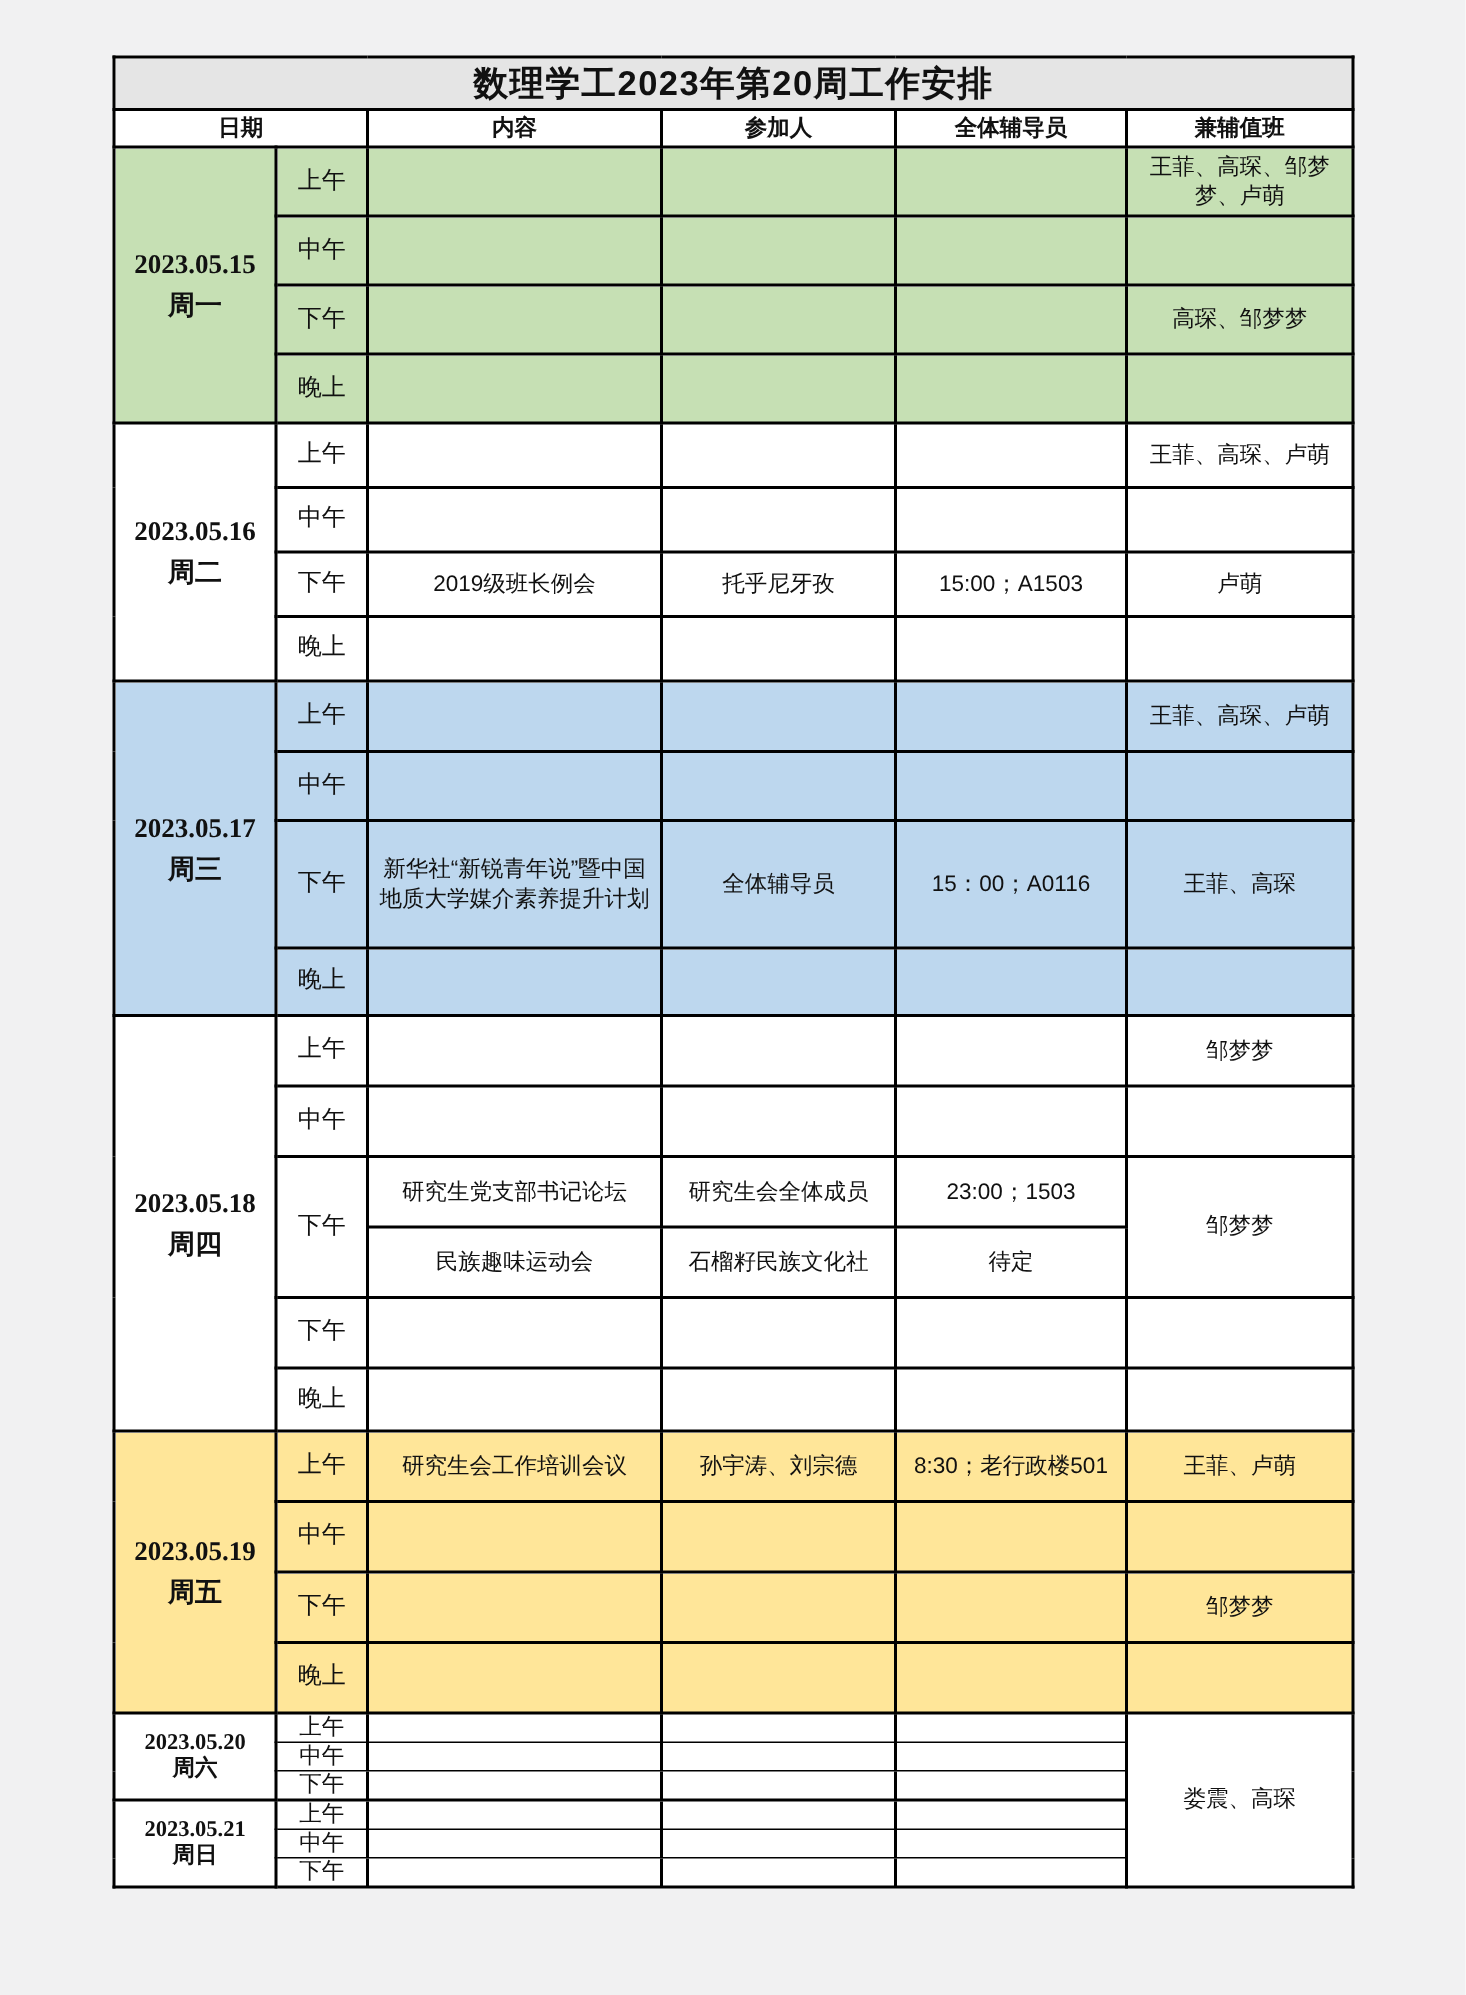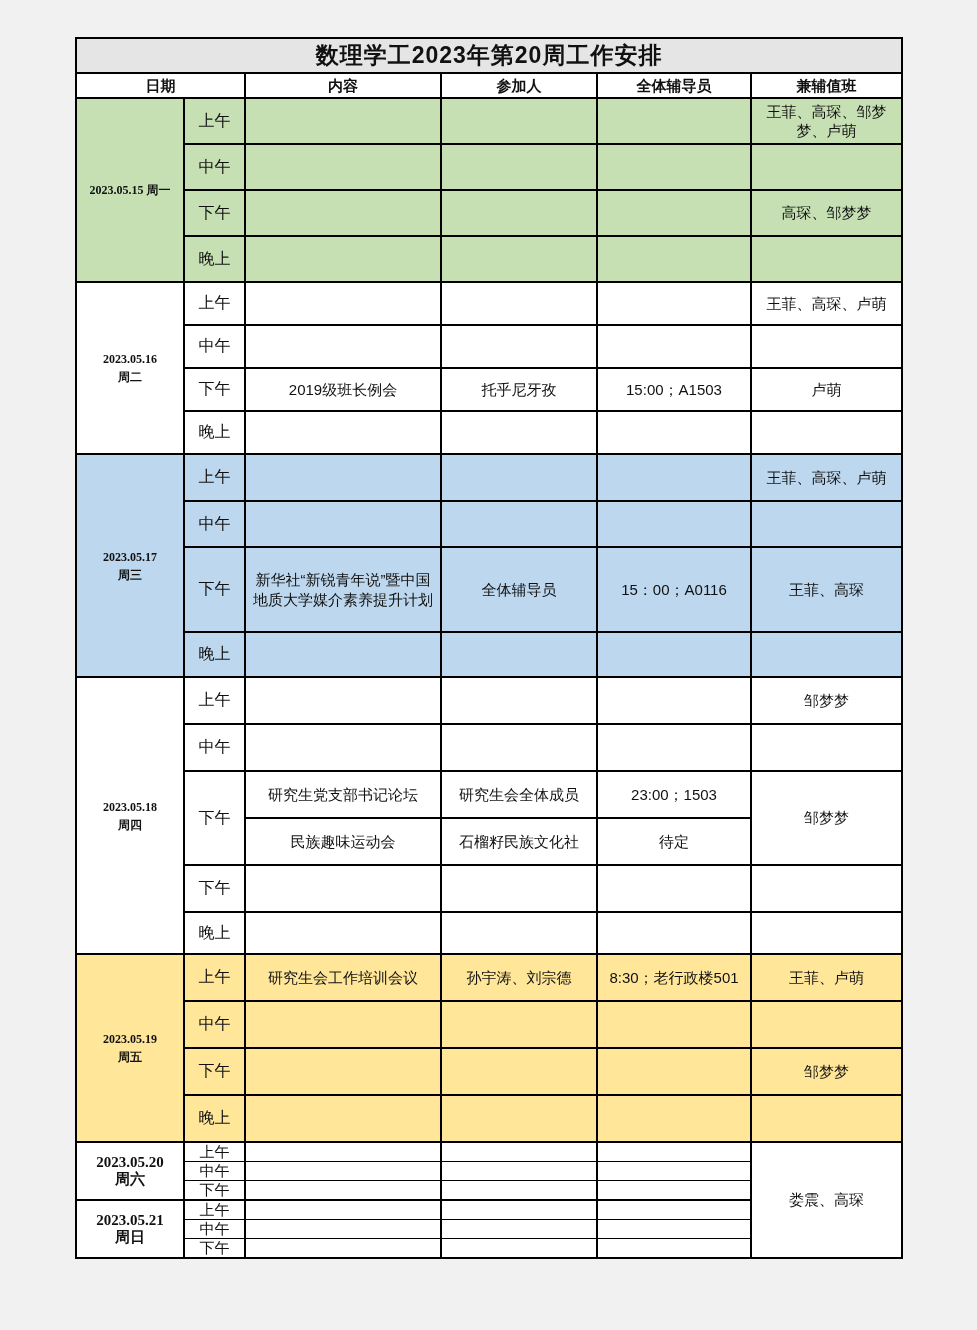--- a/index.html
+++ b/index.html
@@ -46,21 +46,21 @@
   }
   .head th {
     height: 21px;
     font-weight: bold;
     font-size: 15px;
     margin-top: 36px;
   }
   .date-cell {
     font-family: "Liberation Serif", "DejaVu Serif", serif;
     font-weight: bold;
-    font-size: 12px;
+    font-size: 18px;
     white-space: pre-line;
     padding: 1px 2px;
     line-height: 1.5;
   }
   .slot-cell { font-size: 16px; }
   
   .green td { background: #c6e0b4; }
   .blue  td { background: #bdd7ee; }
   .yellow td { background: #ffe699; }
   

